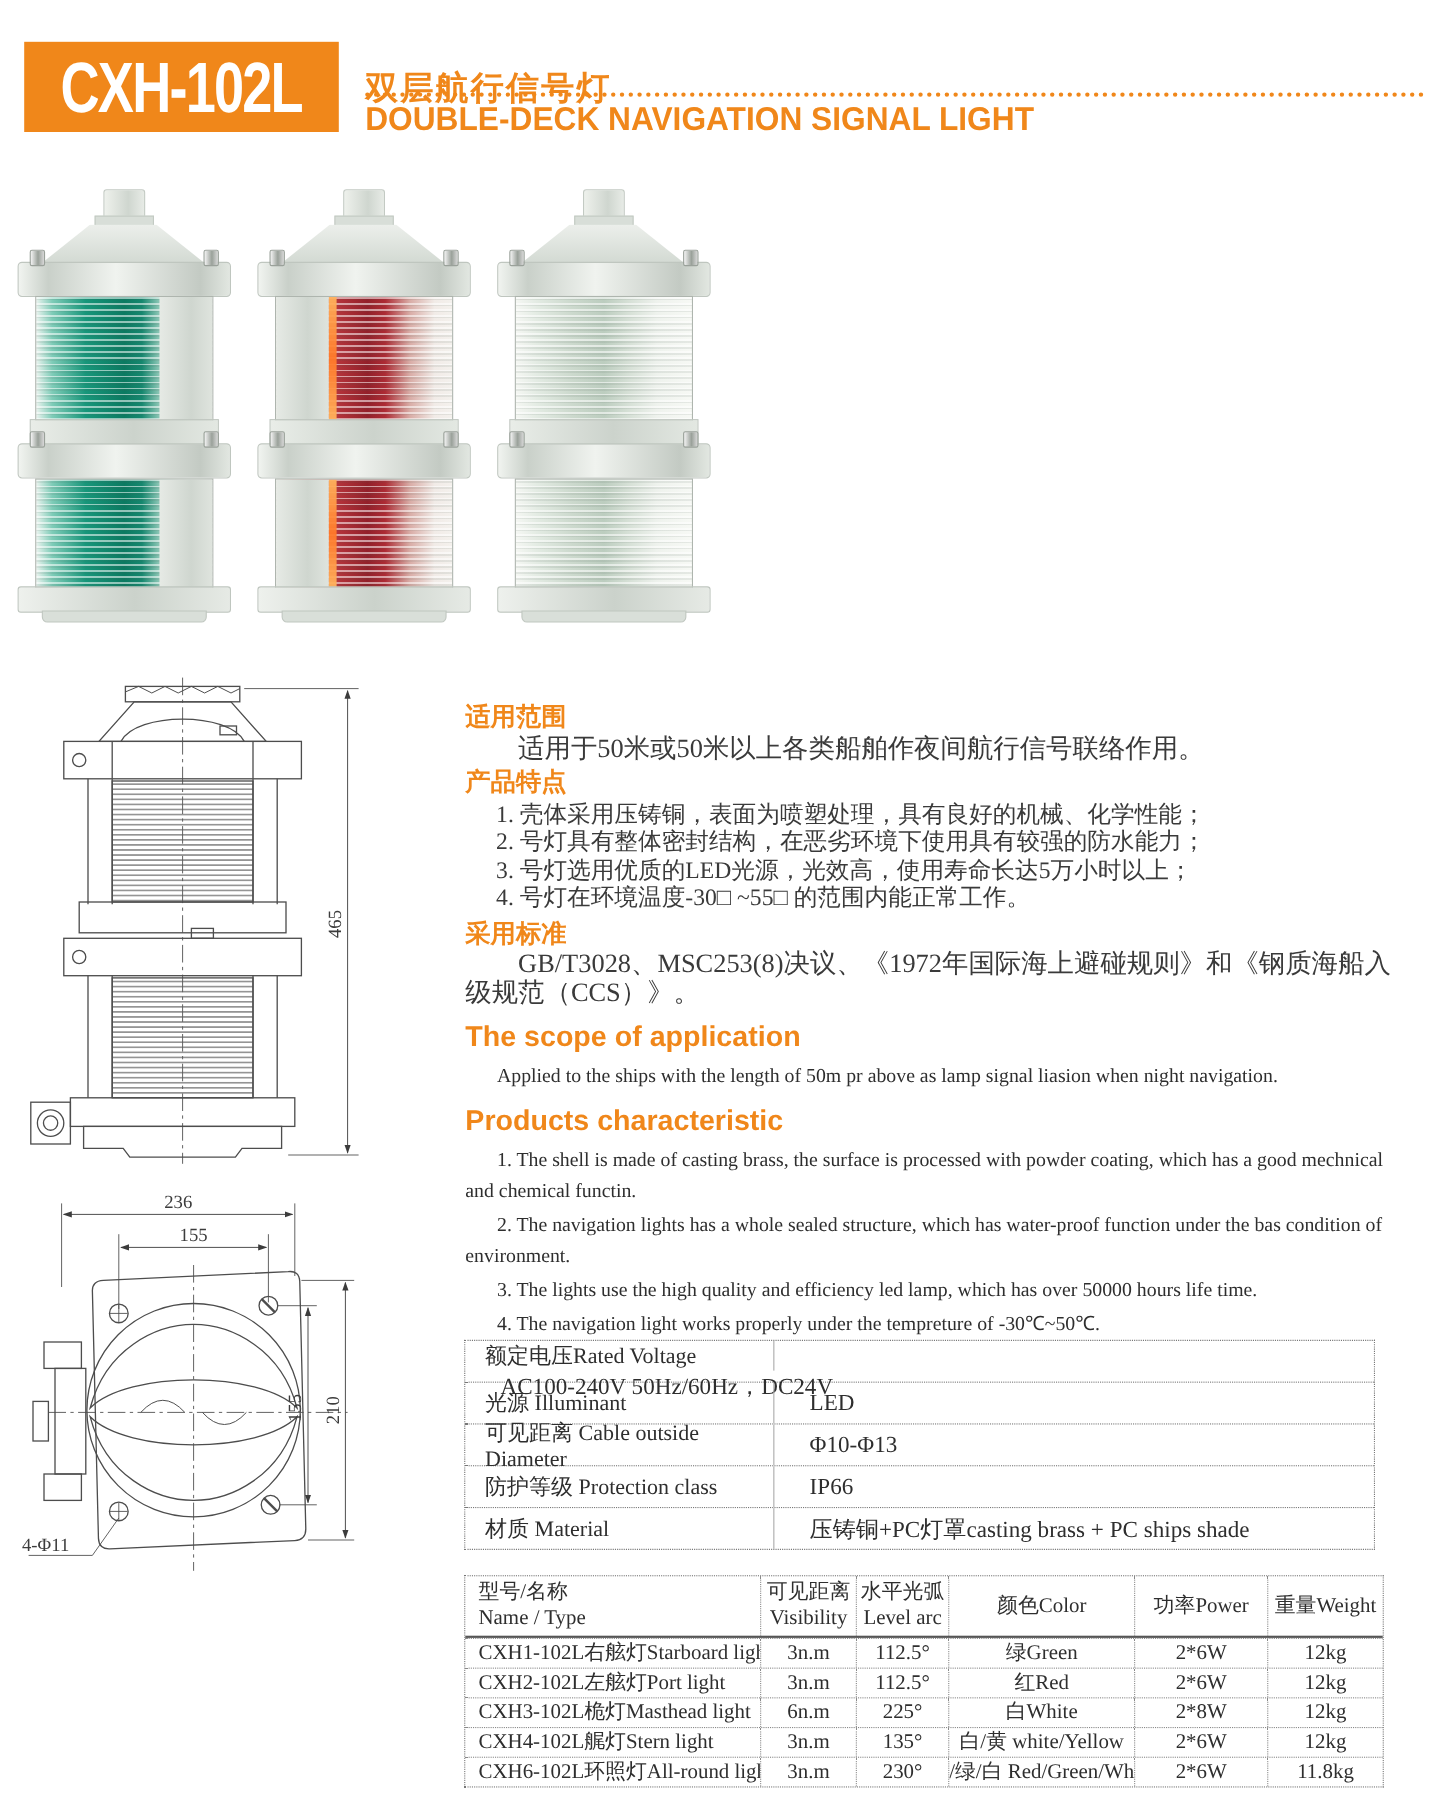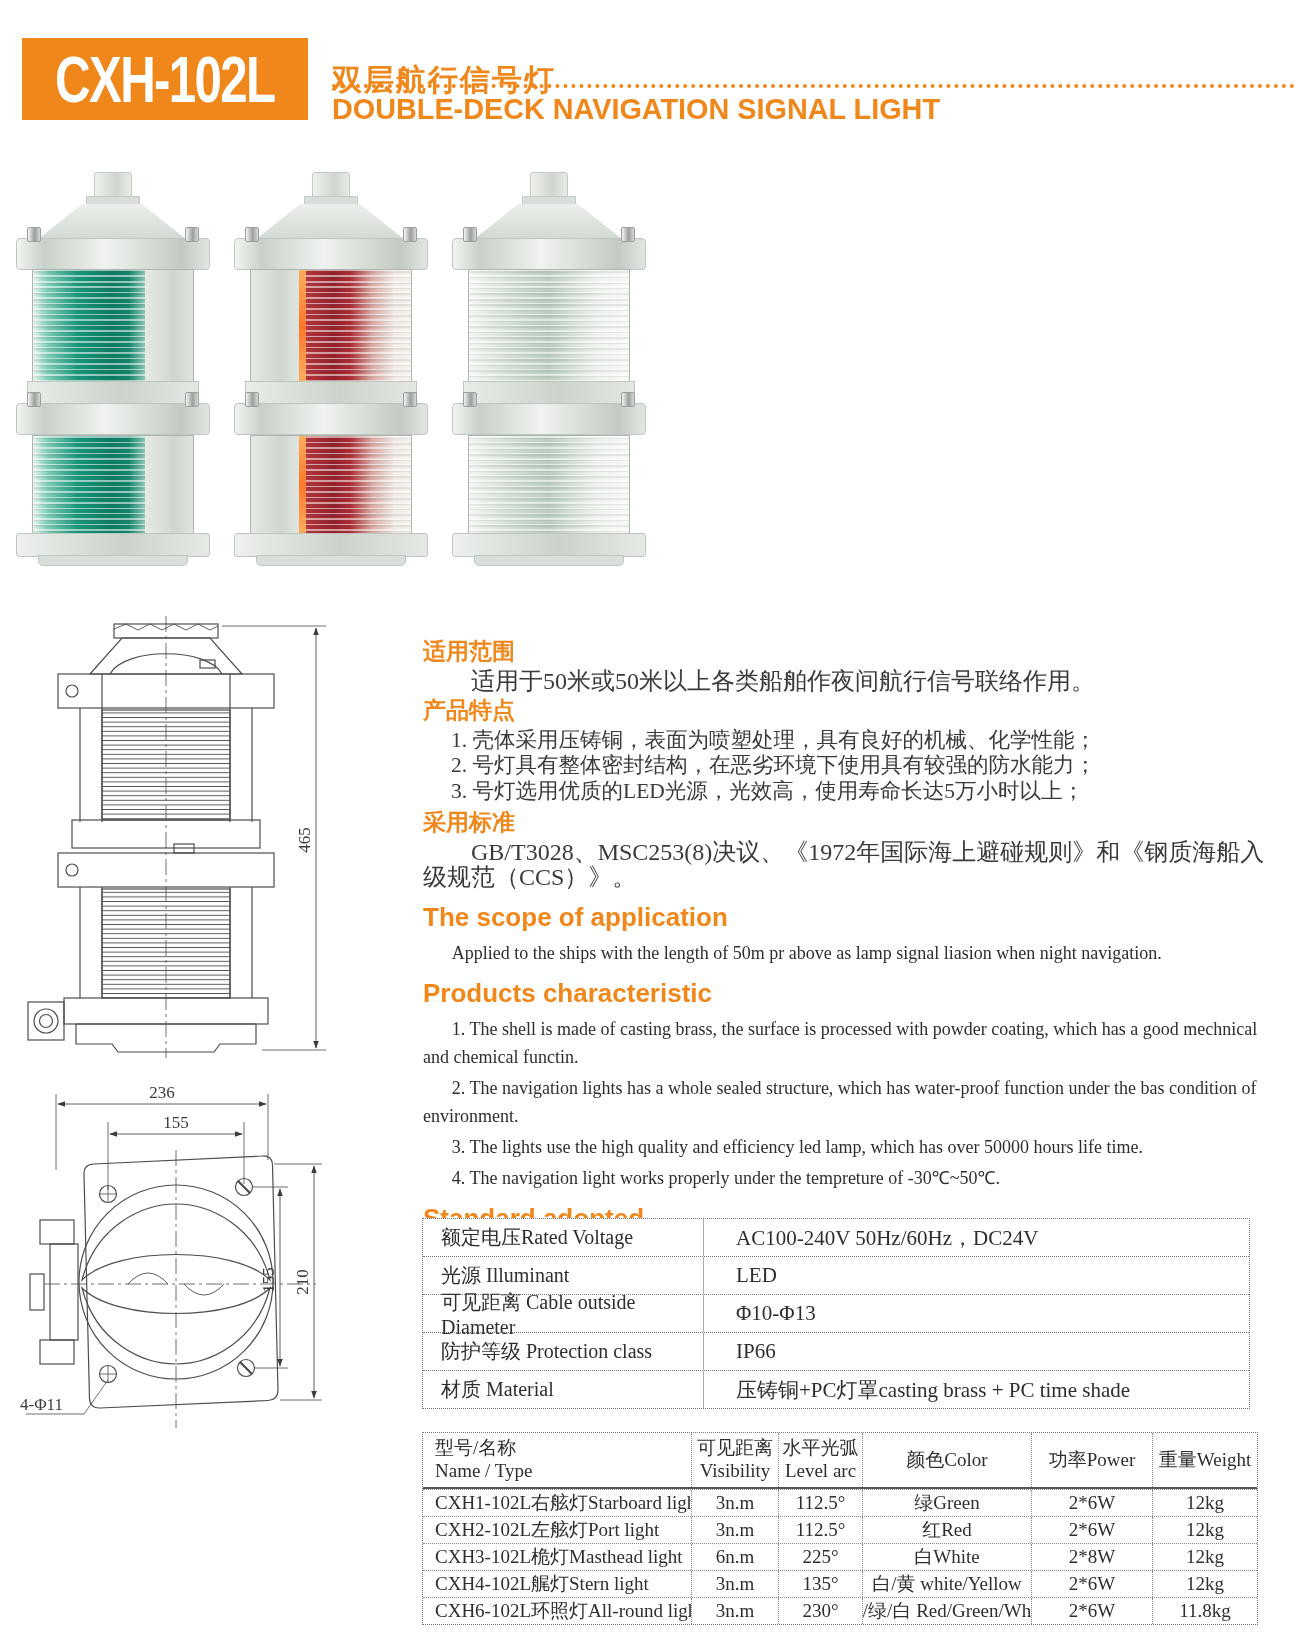--- a/index.html
+++ b/index.html
@@ -48,21 +48,21 @@
   
   .rightcol{position:absolute;left:423px;top:638px;width:842px;}
   .cn-h{font-family:"Liberation Sans",sans-serif;font-weight:bold;font-size:23px;color:#F0871A;line-height:1.2;margin:0 0 3px 0;}
   .cn-p{font-size:24px;line-height:25.5px;color:#3a3a3a;text-indent:2em;margin:0 0 3px 0;}
   .cn-f{font-size:21.5px;line-height:25.5px;color:#3a3a3a;padding-left:28px;margin:0;}
   .en-h{font-family:"Liberation Sans",sans-serif;font-weight:bold;font-size:26px;color:#F0871A;line-height:1.15;margin:12px 0 6px 0;}
   .en-p{font-size:18px;line-height:28px;color:#2e2e2e;text-indent:1.6em;margin:0 0 3px 0;}
   
   .spec-table{position:absolute;left:422px;top:1218px;width:826px;border:1.5px dotted #777;background:#fff;}
   .spec-row{display:flex;height:37px;border-top:1.5px dotted #777;}
-  .spec-row:first-child{border-top:none;}
+  .spec-row:first-child{border-top:none;flex-direction:column;}
   .spec-label{width:262px;border-right:1px solid #aaa;display:flex;align-items:center;padding-left:18px;
               font-size:20px;color:#2e2e2e;}
   .spec-value{flex:1;display:flex;align-items:center;padding-left:32px;font-size:21px;color:#2e2e2e;}
   
   .model-table{position:absolute;left:422px;top:1432px;width:834px;border:1.5px dotted #777;background:#fff;
                font-size:19px;color:#2e2e2e;}
   .mt-row{display:flex;align-items:stretch;}
   .mt-head{height:54px;border-bottom:2.5px solid #555;}
   .mt-data{height:26px;border-top:1.5px dotted #888;}
   .mt-data:first-of-type{border-top:none;}
@@ -259,20 +259,21 @@
     </svg>
   </div>
 
   <div class="rightcol">
     <div class="cn-h">适用范围</div>
     <div class="cn-p">适用于50米或50米以上各类船舶作夜间航行信号联络作用。</div>
     <div class="cn-h">产品特点</div>
     <div class="cn-f">1. 壳体采用压铸铜，表面为喷塑处理，具有良好的机械、化学性能；</div>
     <div class="cn-f">2. 号灯具有整体密封结构，在恶劣环境下使用具有较强的防水能力；</div>
     <div class="cn-f">3. 号灯选用优质的LED光源，光效高，使用寿命长达5万小时以上；</div>
+    <div class="cn-f">4. 号灯在环境温度-30□ ~55□ 的范围内能正常工作。</div>
     <div class="cn-h" style="margin-top:5px;">采用标准</div>
     <div class="cn-p">GB/T3028、MSC253(8)决议、《1972年国际海上避碰规则》和《钢质海船入级规范（CCS）》。</div>
 
     <div class="en-h">The scope of application</div>
     <div class="en-p">Applied to the ships with the length of 50m pr above as lamp signal liasion when night navigation.</div>
     <div class="en-h">Products characteristic</div>
     <div class="en-p">1. The shell is made of casting brass, the surface is processed with powder coating, which has a good mechnical and chemical functin.</div>
     <div class="en-p">2. The navigation lights has a whole sealed structure, which has water-proof function under the bas condition of environment.</div>
     <div class="en-p">3. The lights use the high quality and efficiency led lamp, which has over 50000 hours life time.</div>
     <div class="en-p">4. The navigation light works properly under the tempreture of -30℃~50℃.</div>
@@ -292,21 +293,21 @@
     <div class="spec-row">
       <div class="spec-label">可见距离 Cable outside Diameter</div>
       <div class="spec-value">Φ10-Φ13</div>
     </div>
     <div class="spec-row">
       <div class="spec-label">防护等级 Protection class</div>
       <div class="spec-value">IP66</div>
     </div>
     <div class="spec-row">
       <div class="spec-label">材质 Material</div>
-      <div class="spec-value">压铸铜+PC灯罩casting brass + PC time shade</div>
+      <div class="spec-value">压铸铜+PC灯罩casting brass + PC ships shade</div>
     </div>
   </div>
 
   <div class="model-table">
     <div class="mt-row mt-head">
       <div class="mt-cell mt-name">
         <span>型号/名称</span>
         <span>Name / Type</span>
       </div>
       <div class="mt-cell mt-vis">

